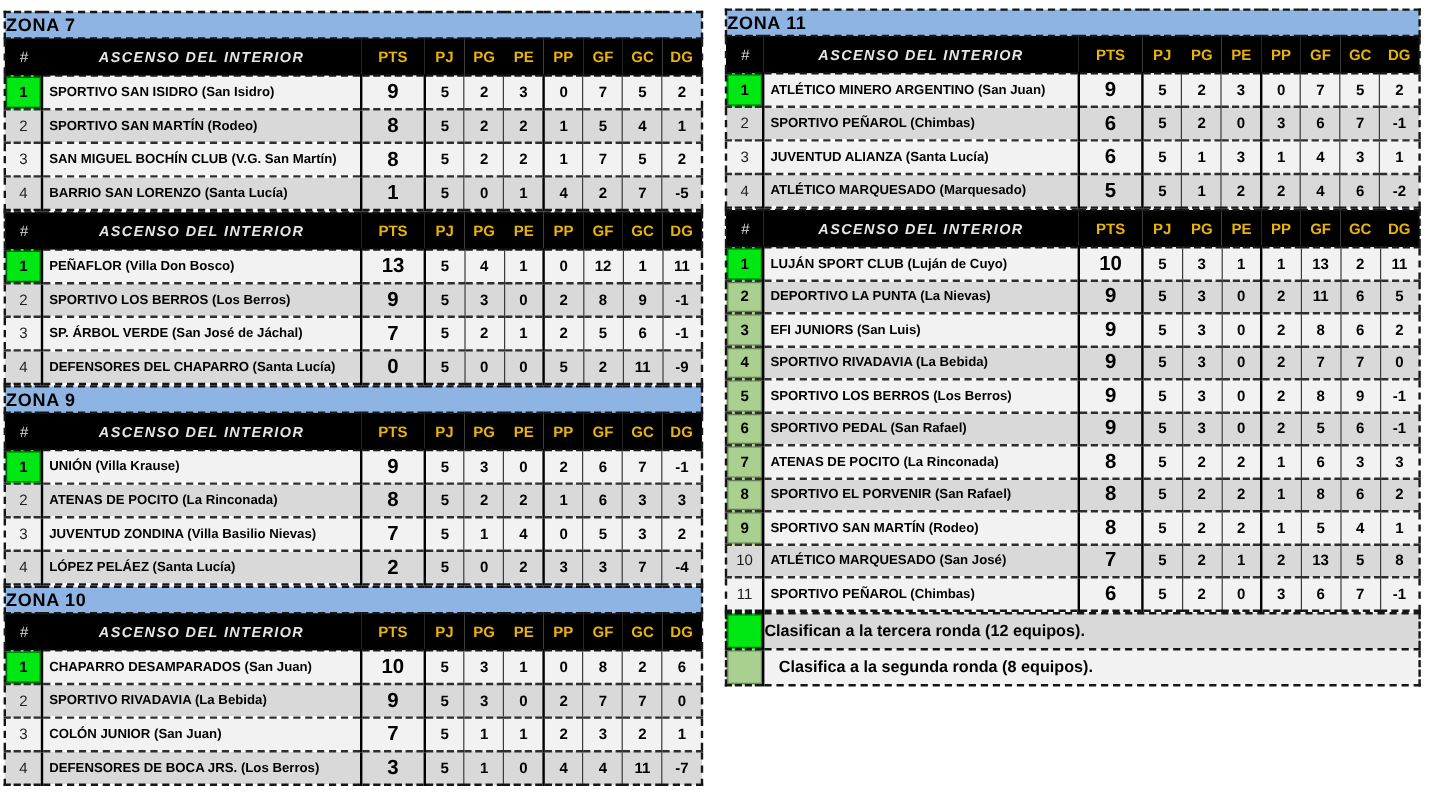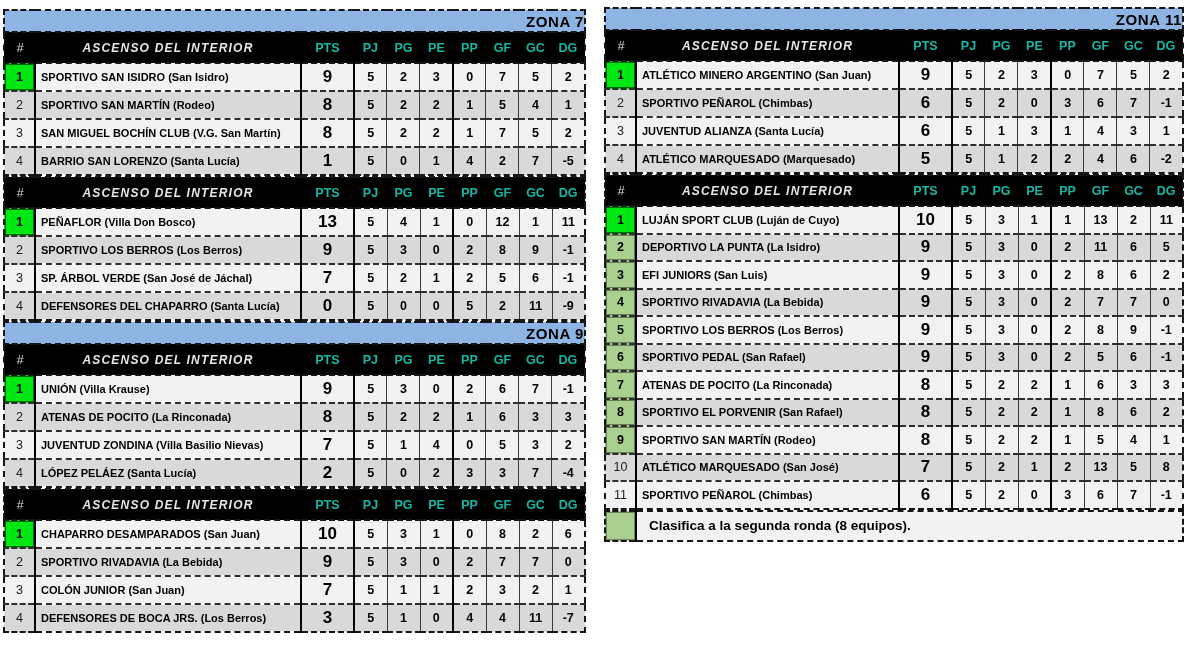--- a/index.html
+++ b/index.html
@@ -13,25 +13,25 @@
   table.zone,table.legend{
     border-collapse:collapse;width:100%;table-layout:fixed;
     border:2px dashed #161616;
   }
   col.w-rank{width:31px;}
   col.w-pts{width:53px;}
   col.w-num{width:33px;}
 
   th.title{
     background:#8DB4E2;height:20px;padding:0;
-    font-size:15px;font-weight:bold;text-align:right;letter-spacing:.6px;
+    font-size:15px;font-weight:bold;text-align:left;letter-spacing:.6px;
     border:2px dashed #161616;color:#000;
   }
   tr.head th{
-    background:#000;color:#14b8a6;height:29px;padding:0;
+    background:#000;color:#eab308;height:29px;padding:0;
     font-size:12.5px;font-weight:bold;text-align:center;
     border-bottom:2px dashed #161616;
   }
   tr.head th.c0{font-style:italic;color:#dcdcdc;font-weight:normal;}
   tr.head th.c1{font-style:italic;color:#e6e6e6;letter-spacing:1.2px;font-weight:600;font-size:12px;margin-top:28px;}
 
   tbody tr{height:28px;}
   table.compact tbody tr{height:27.5px;}
   tbody tr:nth-child(odd){background:#F2F2F2;}
   tbody tr:nth-child(even){background:#D9D9D9;}
@@ -330,20 +330,23 @@
         <col class="w-pts">
       <col class="w-num">
         <col class="w-num">
         <col class="w-num">
         <col class="w-num">
       <col class="w-num">
         <col class="w-num">
         <col class="w-num">
     </colgroup>
     <thead>
+      <tr>
+        <th class="title" colspan="10">ZONA 10</th>
+      </tr>
       <tr class="head">
           <th class="c0">#</th>
           <th class="c1">ASCENSO DEL INTERIOR</th>
           <th class="c2">PTS</th>
           <th class="c3">PJ</th>
           <th class="c4">PG</th>
           <th class="c5">PE</th>
           <th class="c6">PP</th>
           <th class="c7">GF</th>
           <th class="c8">GC</th>
@@ -520,21 +523,21 @@
           <td class="num">5</td>
           <td class="num">3</td>
           <td class="num">1</td>
           <td class="num heavy">1</td>
           <td class="num">13</td>
           <td class="num">2</td>
           <td class="num last">11</td>
         </tr>
         <tr>
           <td class="rank mark-lightgreen">2</td>
-          <td class="team">DEPORTIVO LA PUNTA (La Isidro)</td>
+          <td class="team">DEPORTIVO LA PUNTA (La Nievas)</td>
           <td class="pts">9</td>
           <td class="num">5</td>
           <td class="num">3</td>
           <td class="num">0</td>
           <td class="num heavy">2</td>
           <td class="num">11</td>
           <td class="num">6</td>
           <td class="num last">5</td>
         </tr>
         <tr>
@@ -647,19 +650,23 @@
         </tr>
       </tbody>
   </table>
 
   <table class="legend">
     <colgroup>
         <col class="w-rank">
         <col>
       </colgroup>
     <tbody>
+        <tr class="l0">
+          <td class="swatch sw-green"></td>
+          <td class="ltext">Clasifican a la tercera ronda (12 equipos).</td>
+        </tr>
         <tr class="l1">
           <td class="swatch sw-lightgreen"></td>
           <td class="ltext">Clasifica a la segunda ronda (8 equipos).</td>
         </tr>
       </tbody>
   </table>
 </div>
 
 </body></html>

